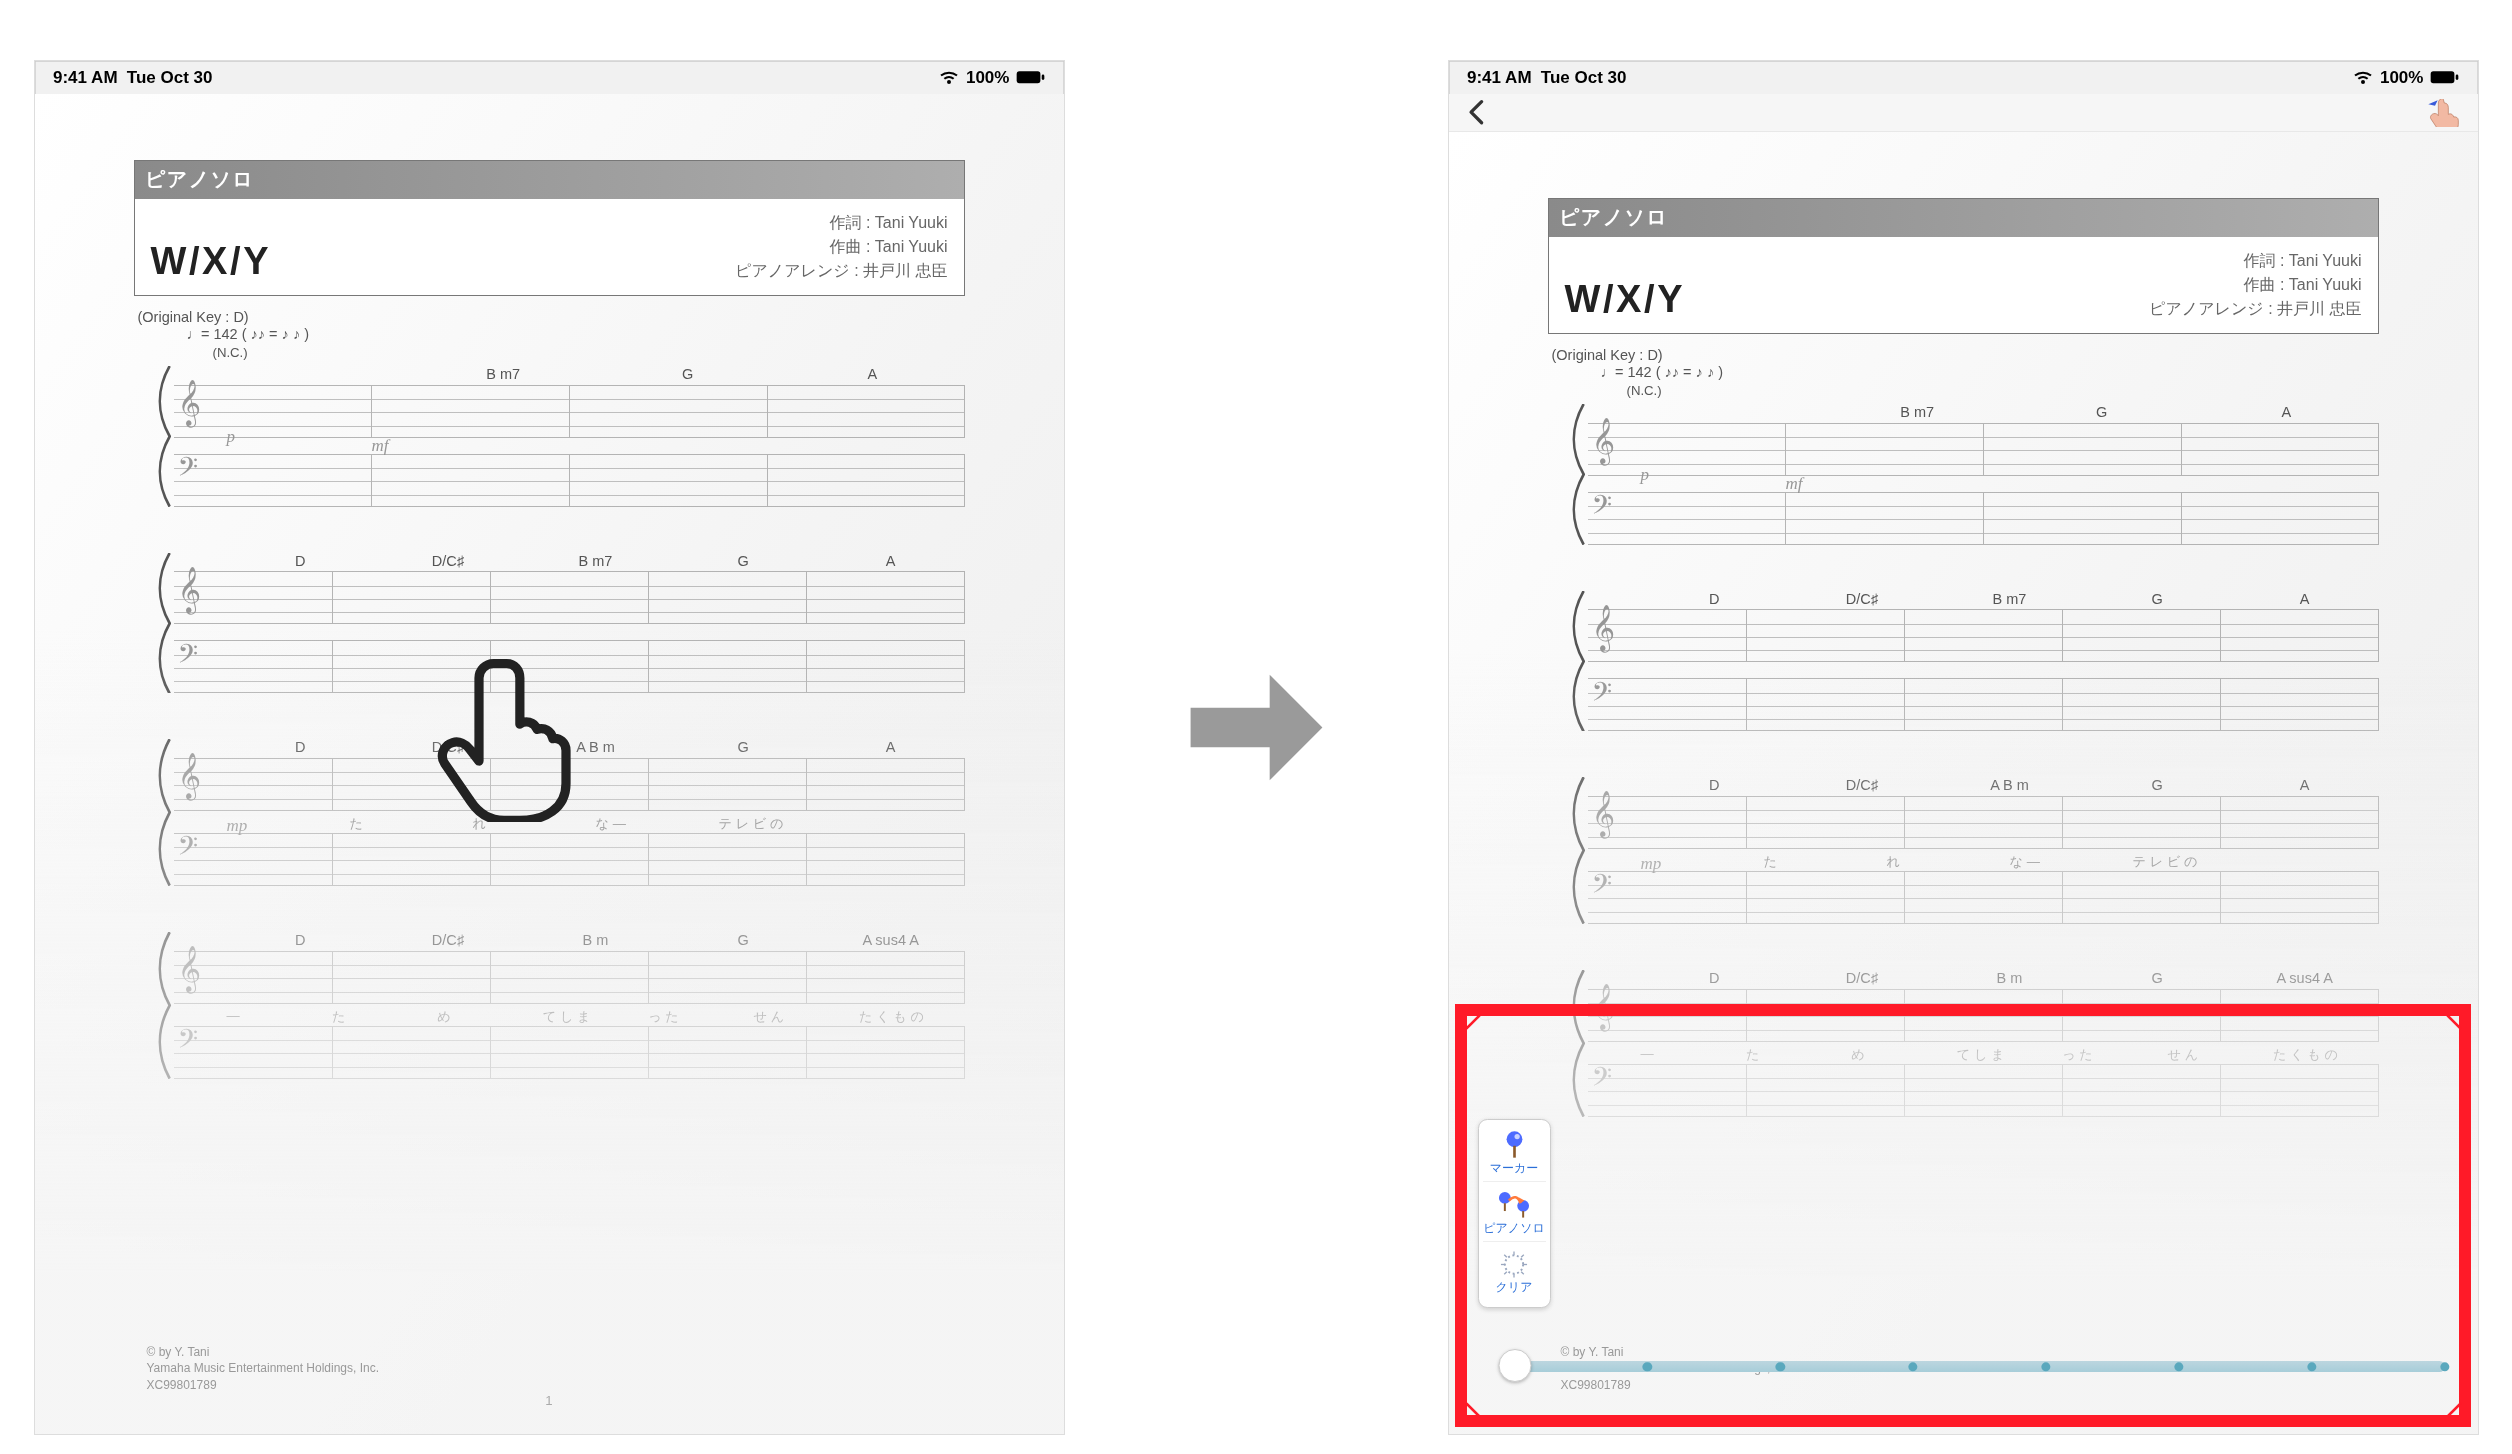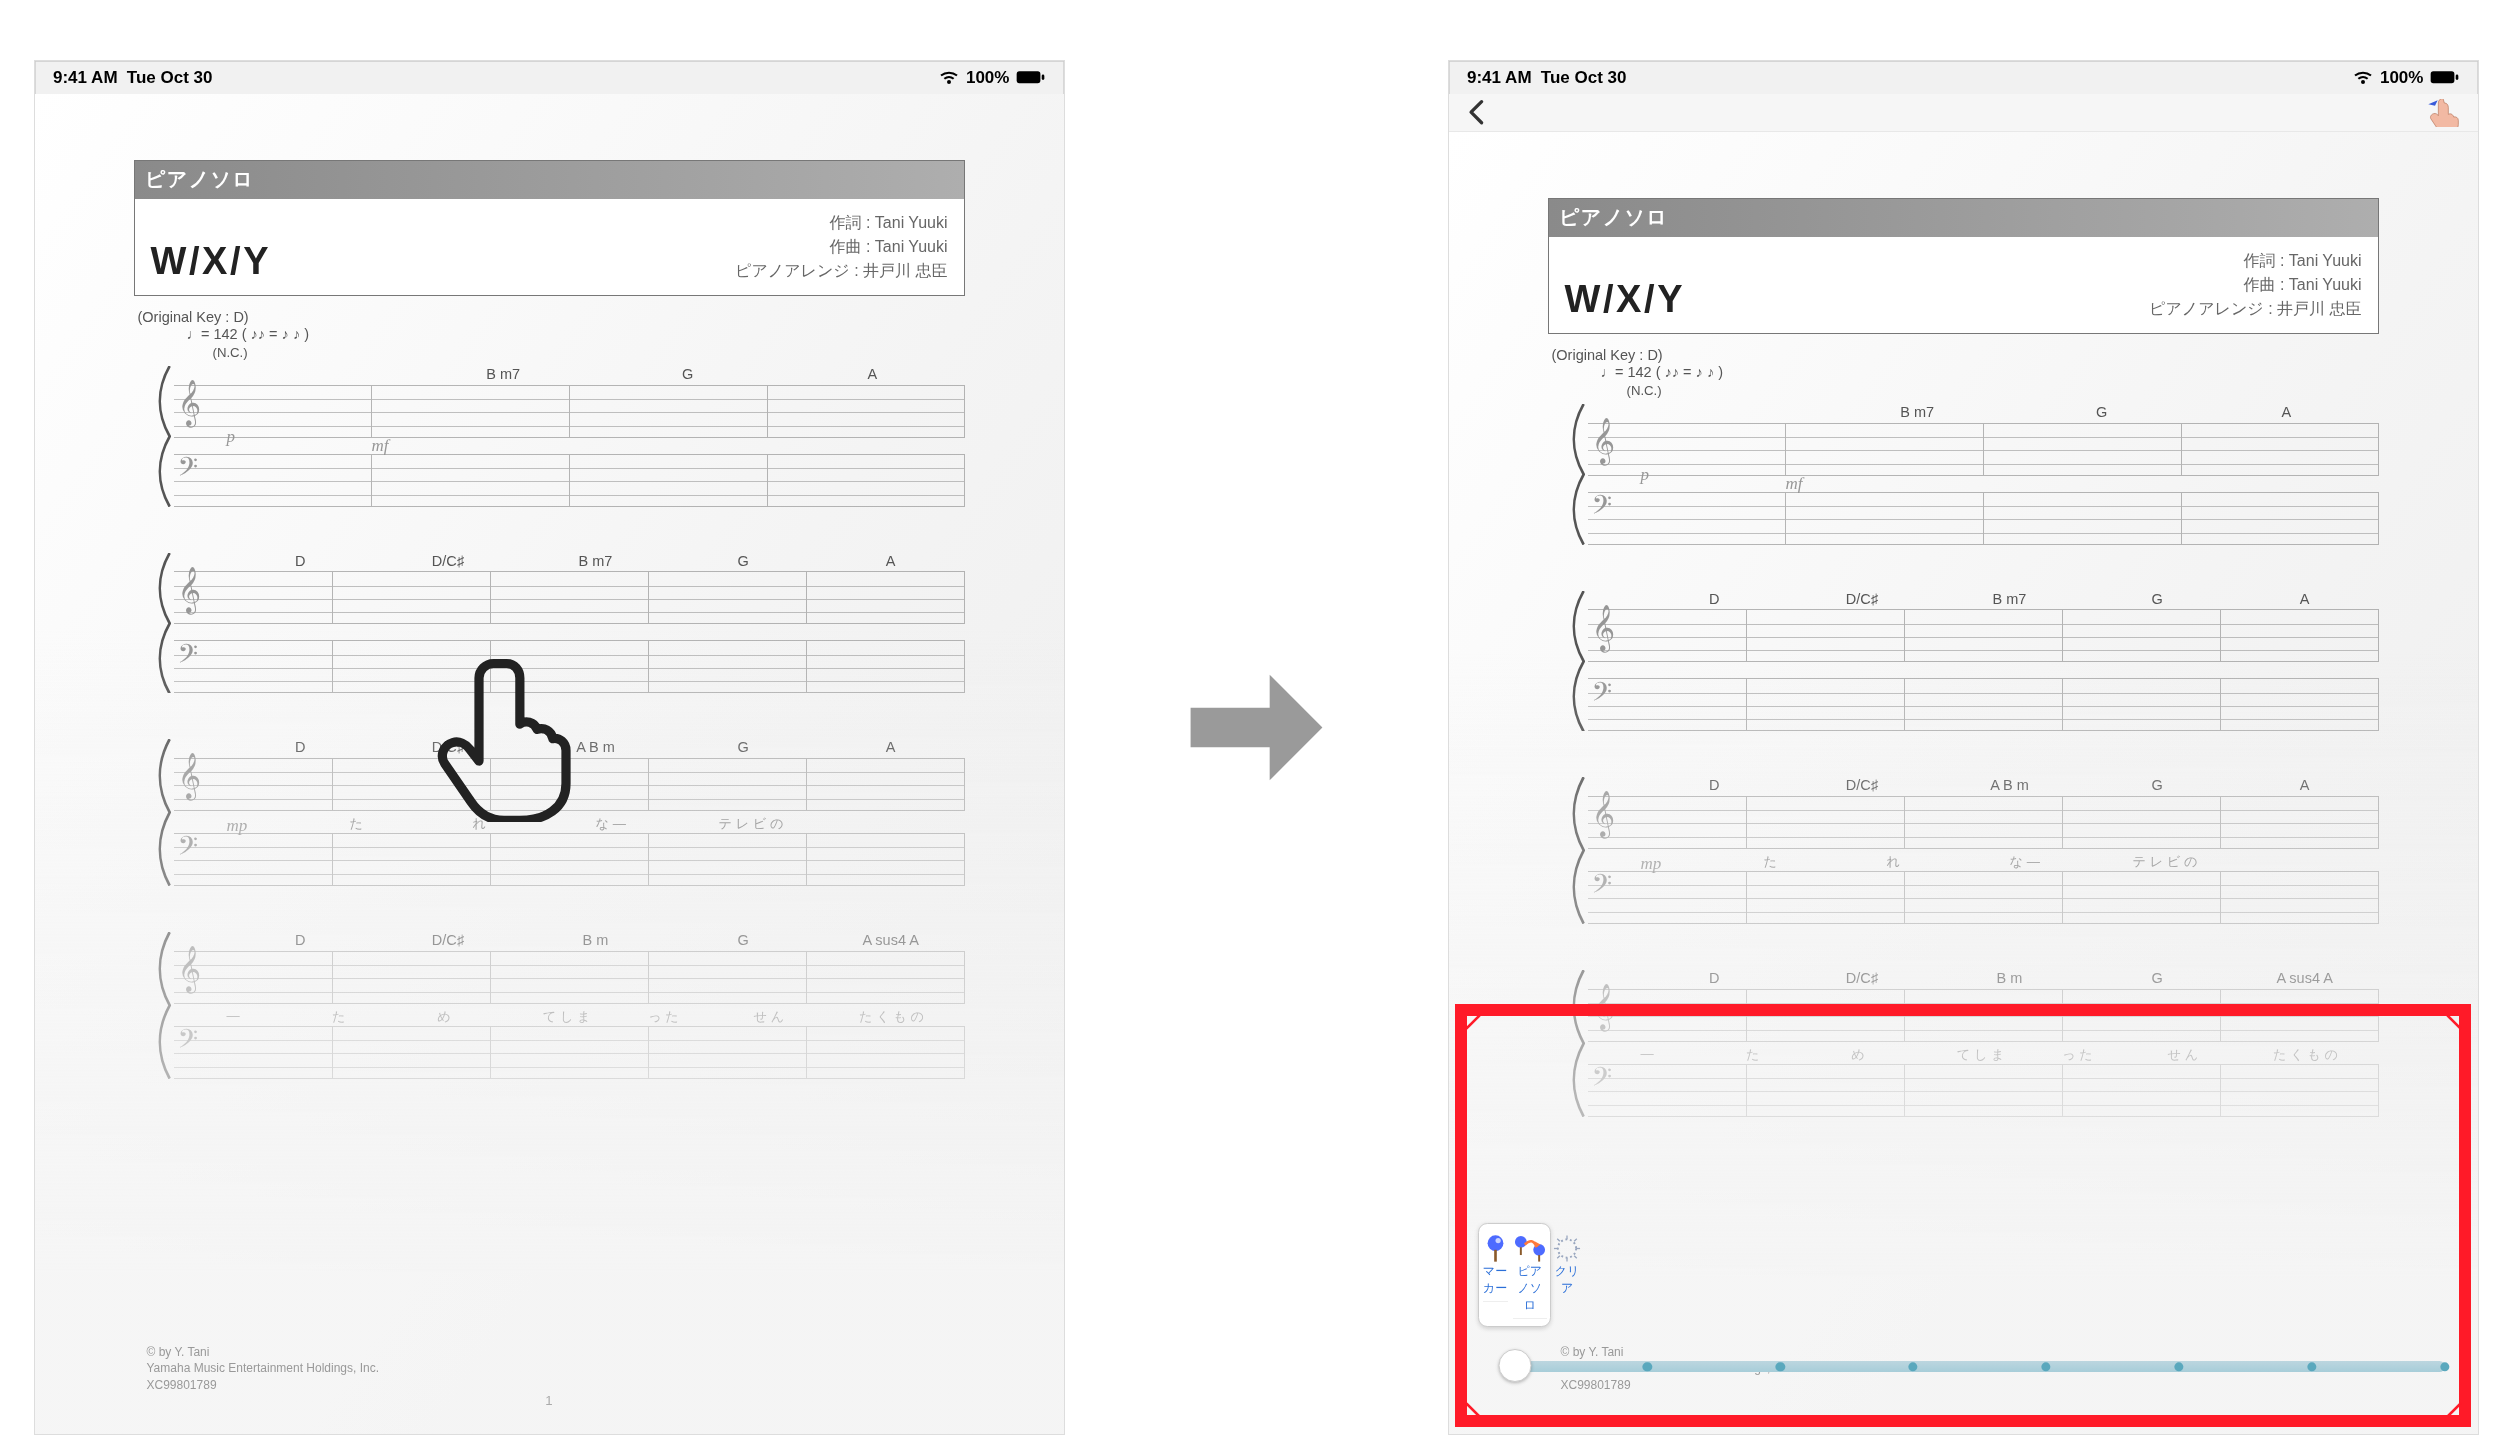--- a/index.html
+++ b/index.html
@@ -201,29 +201,29 @@
     left: 6.6px;
     right: 6.6px;
     bottom: 6.6px;
     height: 423px;
     border: 12px solid #ff1a28;
     pointer-events:none;
   }
   .tool-rail {
     position:absolute;
     left: 29px;
-    bottom: 107px;
+    bottom: 126px;
     width: 73px;
     background: #fff;
     border: 0.7px solid #ccc;
     border-radius: 9.3px;
     padding: 6.6px 4px;
     box-shadow: 0 1.3px 4px rgba(0,0,0,.15);
     display:flex;
-    flex-direction:row;
+    flex-direction:column;
     gap: 5.3px;
     align-items:flex-start;
   }
   .tool-btn {
     width: 63px;
     text-align:center;
     padding: 2.6px 0 4px 0;
     border-bottom: 0.7px solid #eee;
   }
   .tool-btn:last-child { border-bottom:none; }

